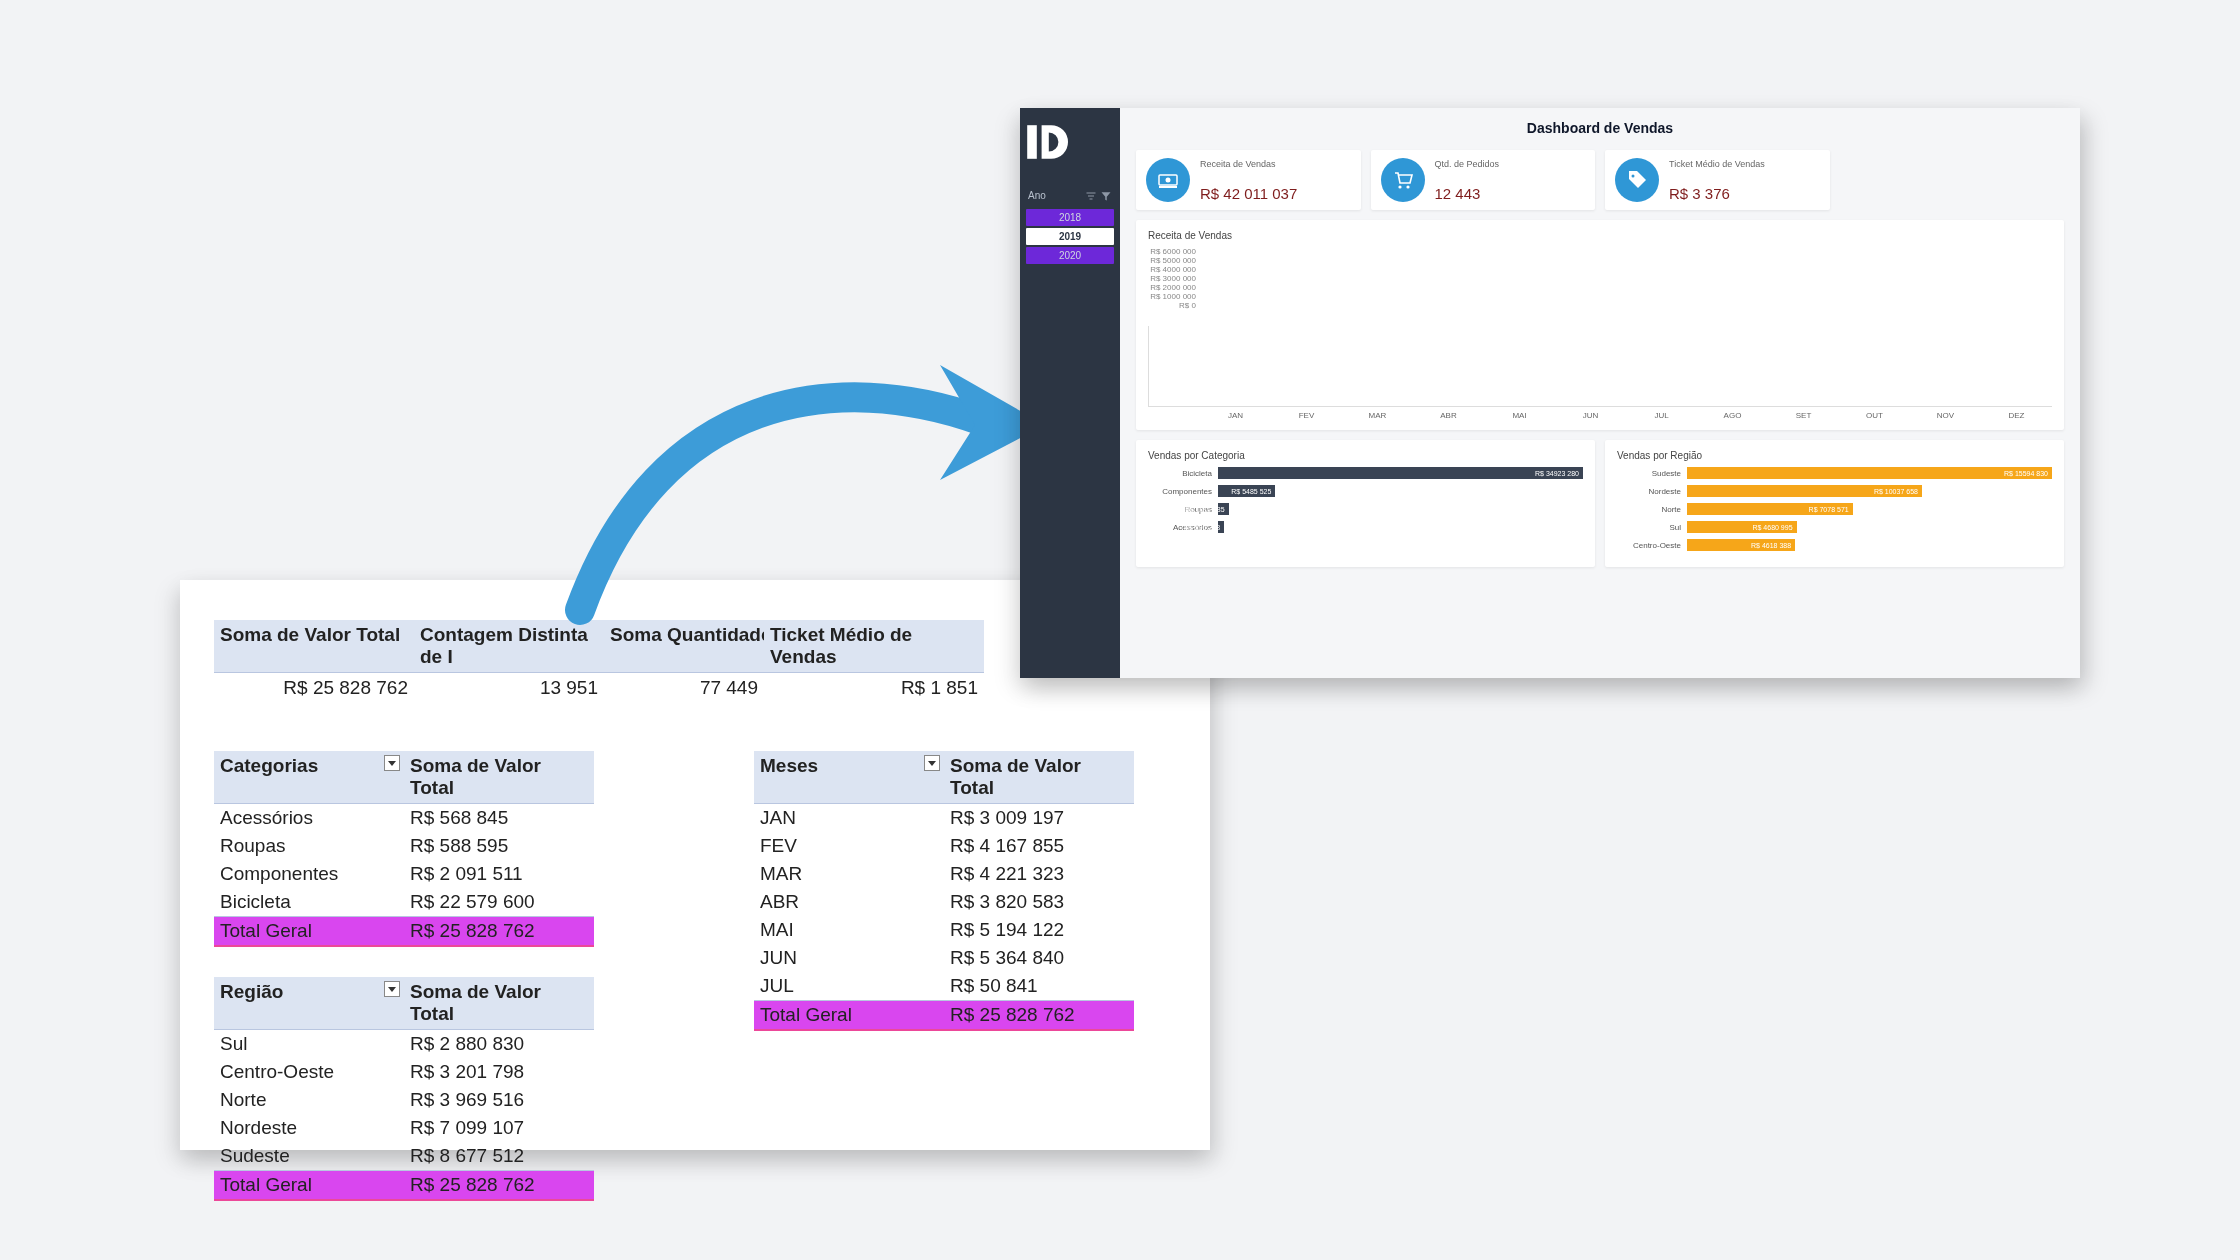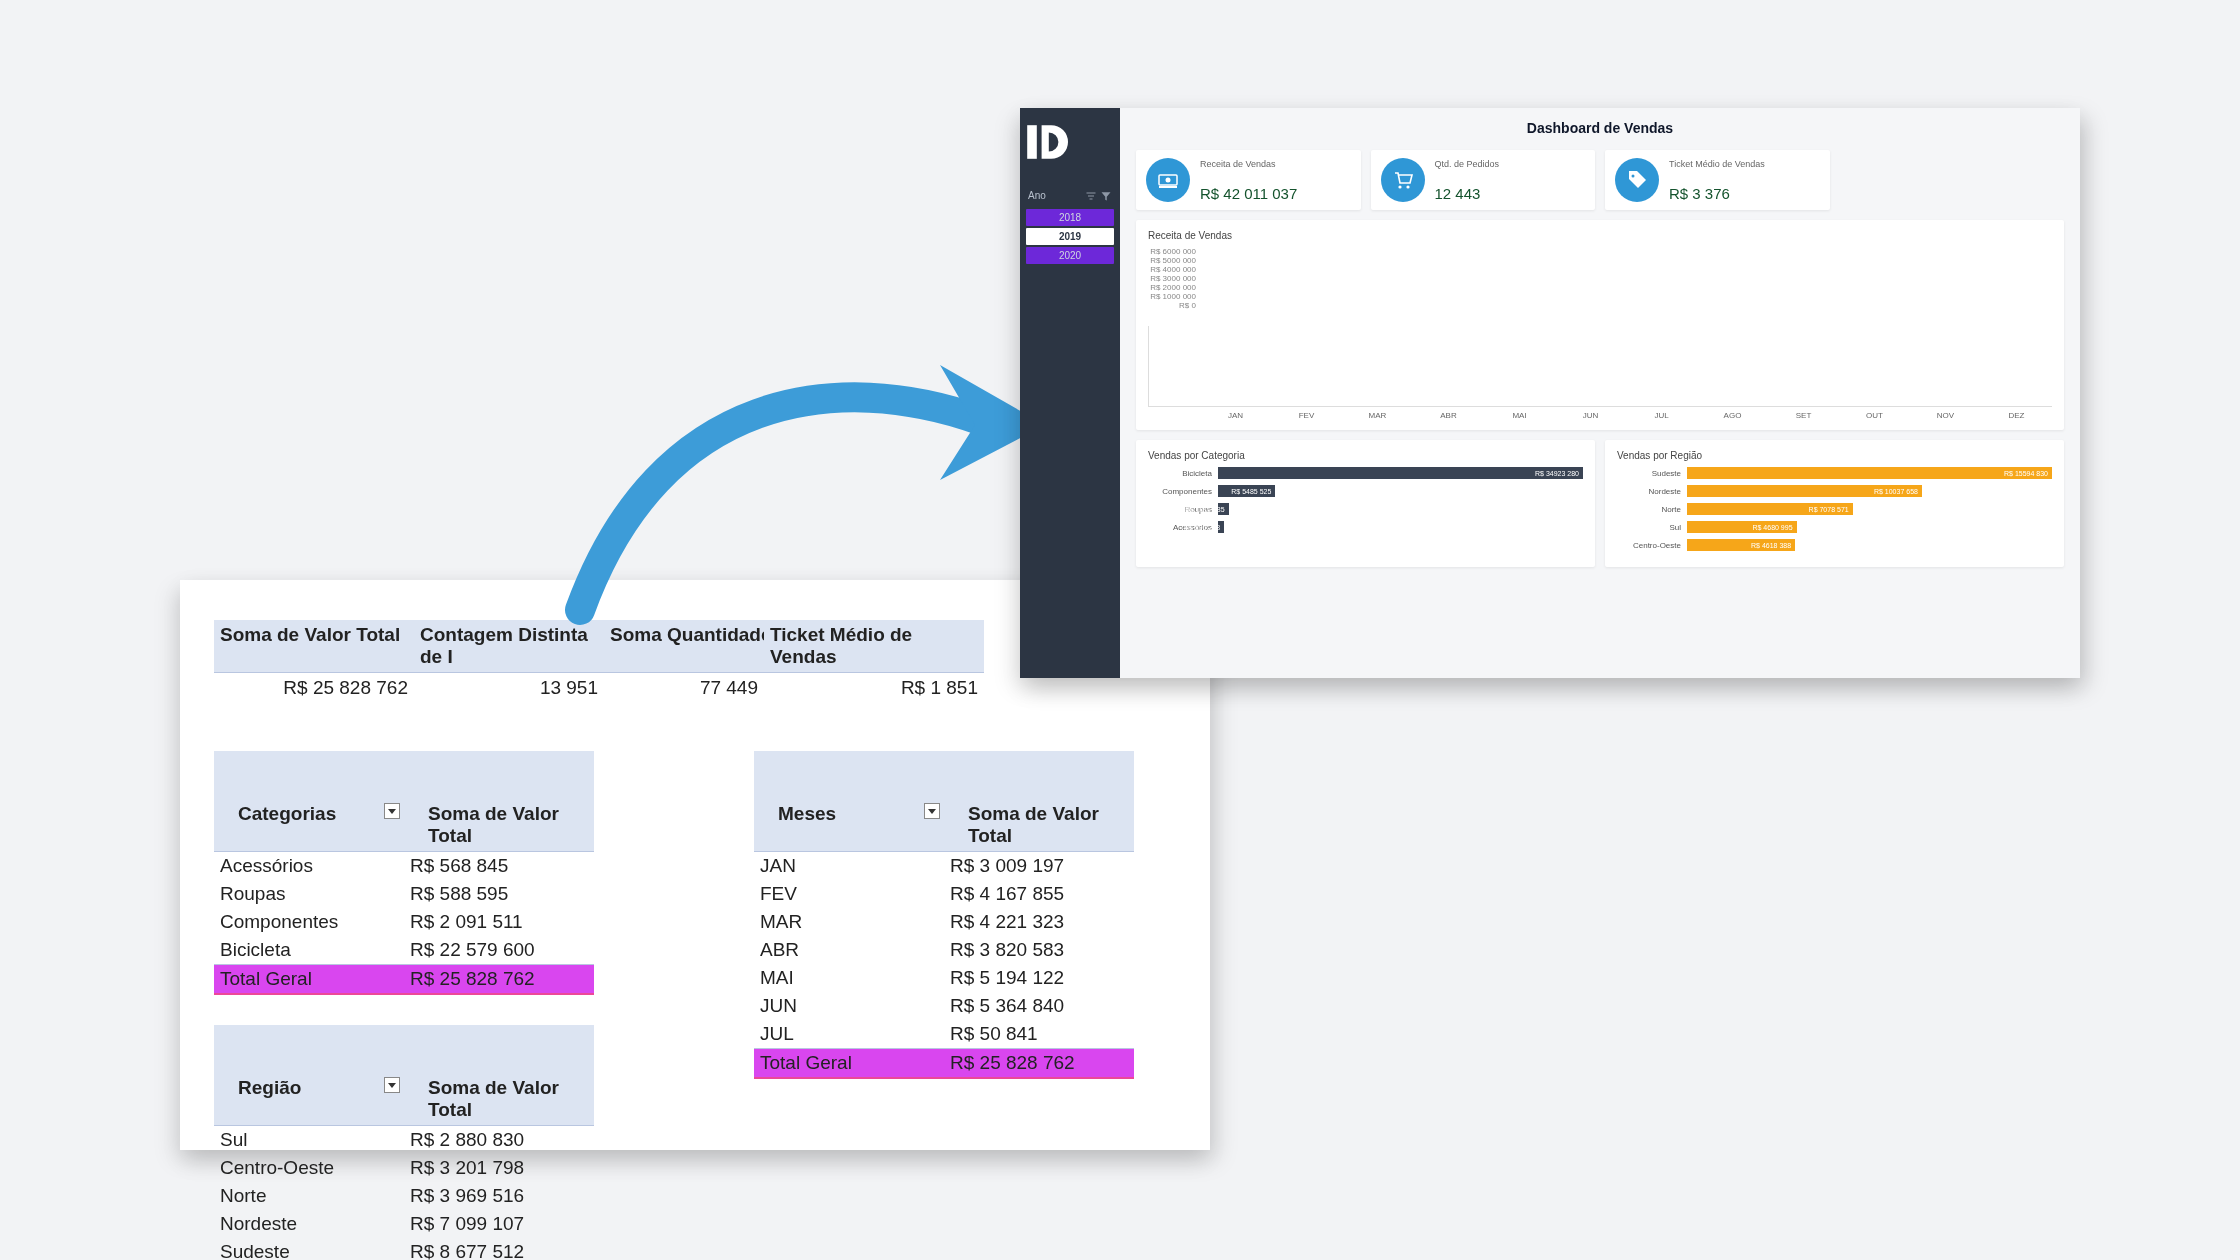--- a/index.html
+++ b/index.html
@@ -52,21 +52,21 @@
     width: 380px;
     font-size: 19px;
   }
   .minitab .thead {
     display: grid;
     grid-template-columns: 190px 190px;
     background: #dce4f2;
     font-weight: 700;
     border-bottom: 1px solid #b9c6e0;
   }
-  .minitab .thead .th { padding: 4px 24px; position: relative; margin-top: 48px; }
+  .minitab .thead .th { padding: 4px 6px; position: relative; }
   .drop {
     display: inline-block;
     width: 16px; height: 16px;
     border: 1px solid #888;
     background: #fff;
     position: absolute;
     right: 4px; top: 4px;
   }
   .drop::after {
     content: "";
@@ -177,21 +177,21 @@
     width: 44px; height: 44px;
     border-radius: 50%;
     background: #2f97d6;
     display: flex;
     align-items: center;
     justify-content: center;
     flex-shrink: 0;
   }
   .kicon svg { width: 24px; height: 24px; fill: #fff; }
   .klbl { font-size: 9px; color: #666; }
-  .kval { font-size: 15px; color: #14532d; font-weight: 500; margin-top: 16px; }
+  .kval { font-size: 15px; color: #7f1d1d; font-weight: 500; margin-top: 16px; }
 
   .card {
     background: #fff;
     border-radius: 2px;
     box-shadow: 0 1px 3px rgba(0,0,0,.08);
     padding: 10px 12px;
   }
   .ctitle {
     font-size: 10px;
     color: #444;

